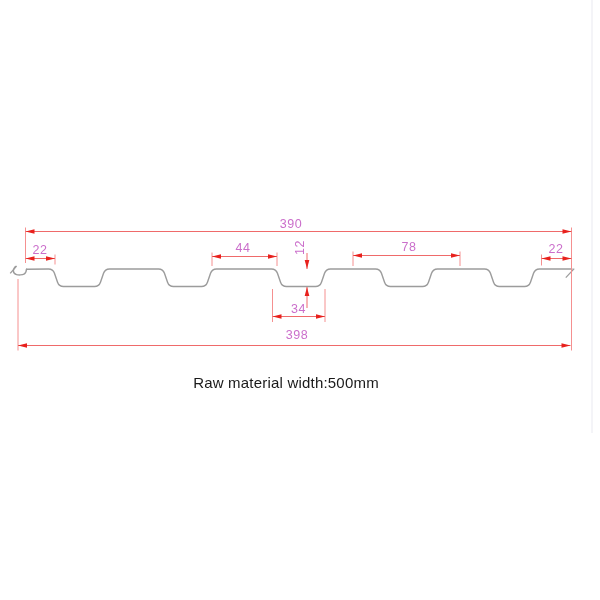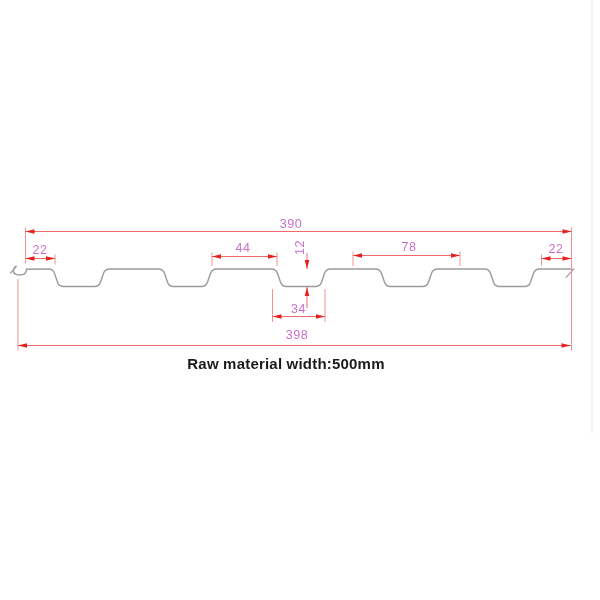--- a/index.html
+++ b/index.html
@@ -7,24 +7,24 @@
     width:600px;height:600px;
     background:#ffffff;
     font-family:"Liberation Sans", sans-serif;
     position:relative;
     overflow:hidden;
   }
   #stage{position:absolute;left:0;top:0;width:600px;height:600px;}
   #drawing-svg{position:absolute;left:0;top:0;}
   .title{
     position:absolute;
-    left:286px;top:355px;
+    left:286px;top:374px;
     transform:translateX(-50%);
     font-size:15px;
-    font-weight:bold;
+    font-weight:normal;
     white-space:nowrap;
     letter-spacing:0.2px;
   }
   svg text.dimtext{
     font-family:"Liberation Sans", sans-serif;
     font-size:12.5px;
     letter-spacing:0.5px;
   }
 </style>
 </head>

